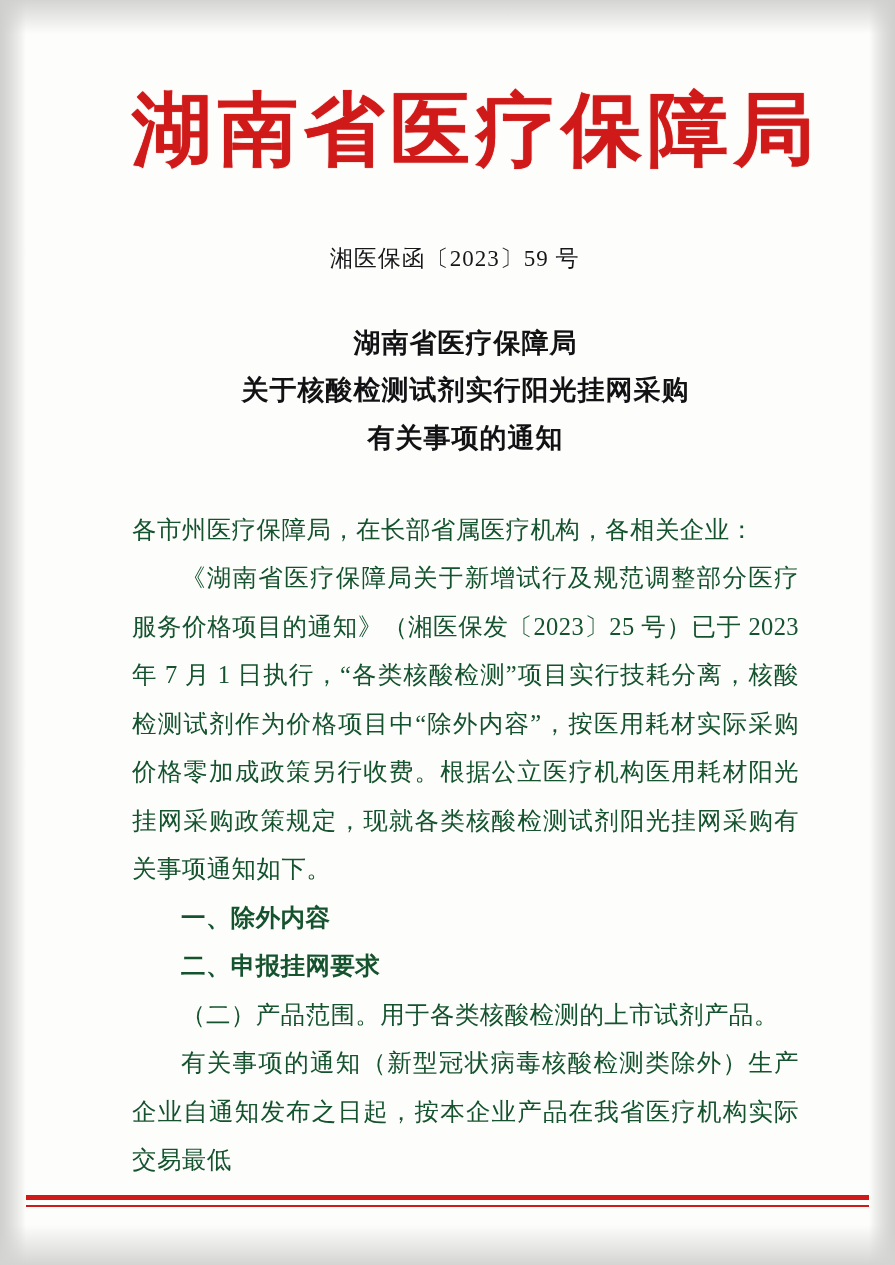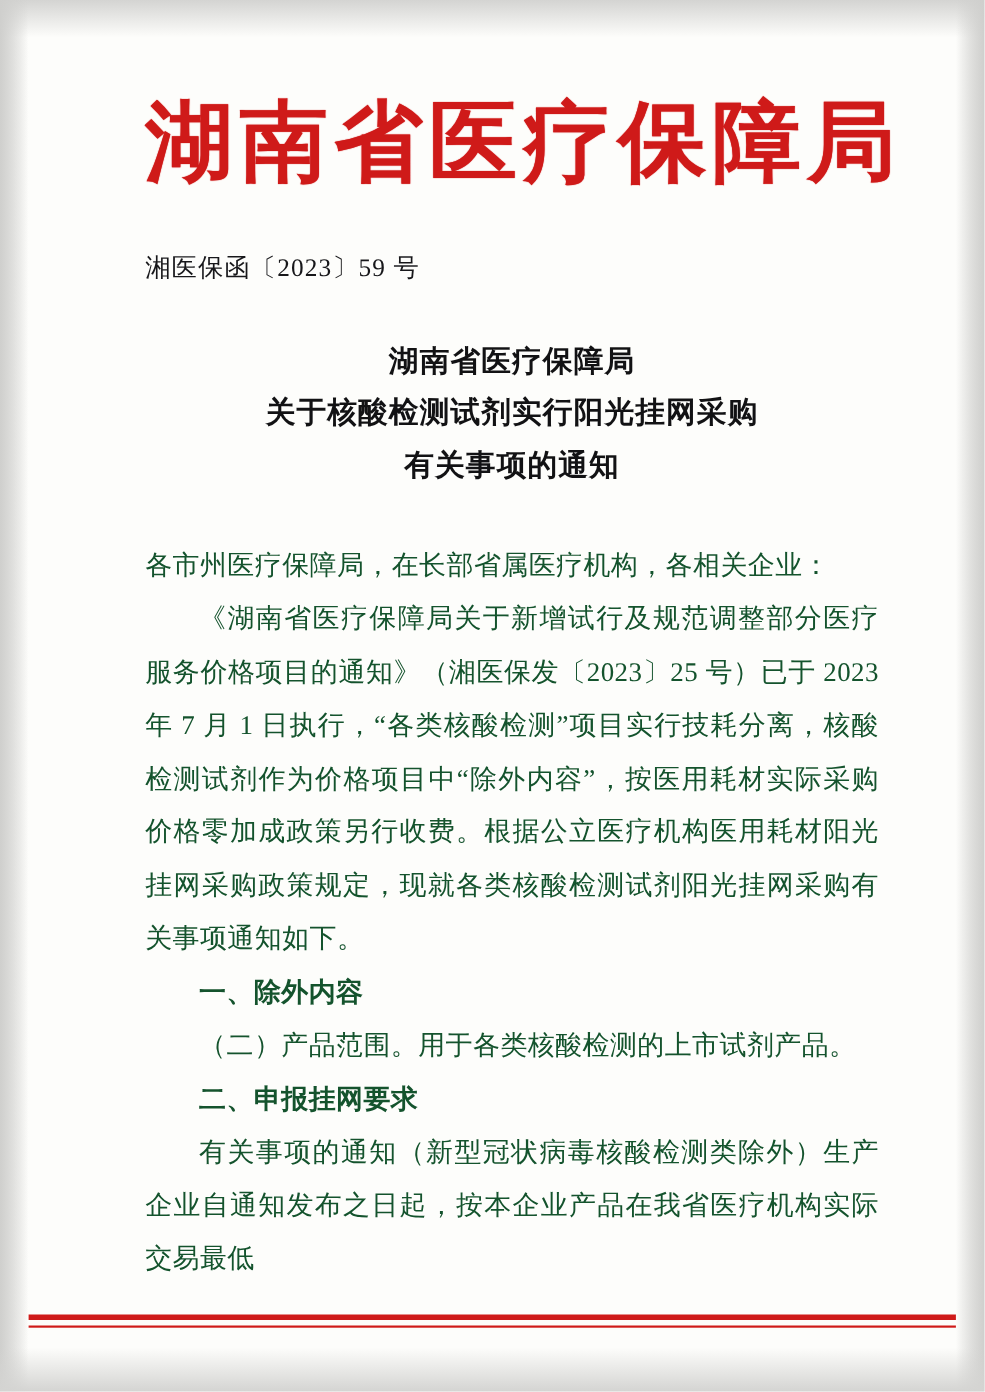--- a/index.html
+++ b/index.html
@@ -49,22 +49,22 @@
     font-family: "Liberation Serif", "DejaVu Serif", serif;
     font-weight: bold;
     font-size: 80px;
     line-height: 1.05;
     letter-spacing: 6px;
     white-space: nowrap;
     text-shadow: 0 0 1px #cf1a19;
   }
 
   .doc-number {
-    margin-top: 56px;
-    text-align: left;
+    margin-top: 71px;
+    text-align: center;
     padding-right: 22px;
     font-size: 23px;
     color: #17171a;
     letter-spacing: 1px;
   }
 
   .title-block {
     margin-top: 46px;
     text-align: center;
     font-weight: bold;
@@ -151,22 +151,22 @@
     <div class="title-block">
       <span class="title-line">湖南省医疗保障局</span>
       <span class="title-line">关于核酸检测试剂实行阳光挂网采购</span>
       <span class="title-line">有关事项的通知</span>
     </div>
 
     <div class="body-text">
       <p class="para">各市州医疗保障局，在长部省属医疗机构，各相关企业：</p>
       <p class="para indent">《湖南省医疗保障局关于新增试行及规范调整部分医疗服务价格项目的通知》（湘医保发〔2023〕25 号）已于 2023 年 7 月 1 日执行，“各类核酸检测”项目实行技耗分离，核酸检测试剂作为价格项目中“除外内容”，按医用耗材实际采购价格零加成政策另行收费。根据公立医疗机构医用耗材阳光挂网采购政策规定，现就各类核酸检测试剂阳光挂网采购有关事项通知如下。</p>
       <p class="para heading">一、除外内容</p>
+      <p class="para heading">二、申报挂网要求</p>
       <p class="para indent">（二）产品范围。用于各类核酸检测的上市试剂产品。</p>
-      <p class="para heading">二、申报挂网要求</p>
       <p class="para indent">有关事项的通知（新型冠状病毒核酸检测类除外）生产企业自通知发布之日起，按本企业产品在我省医疗机构实际交易最低</p>
     </div>
 
   </div>
 
   <div class="bottom-rules">
     <div class="rule-thick"></div>
     <div class="rule-thin"></div>
   </div>
 </div>

